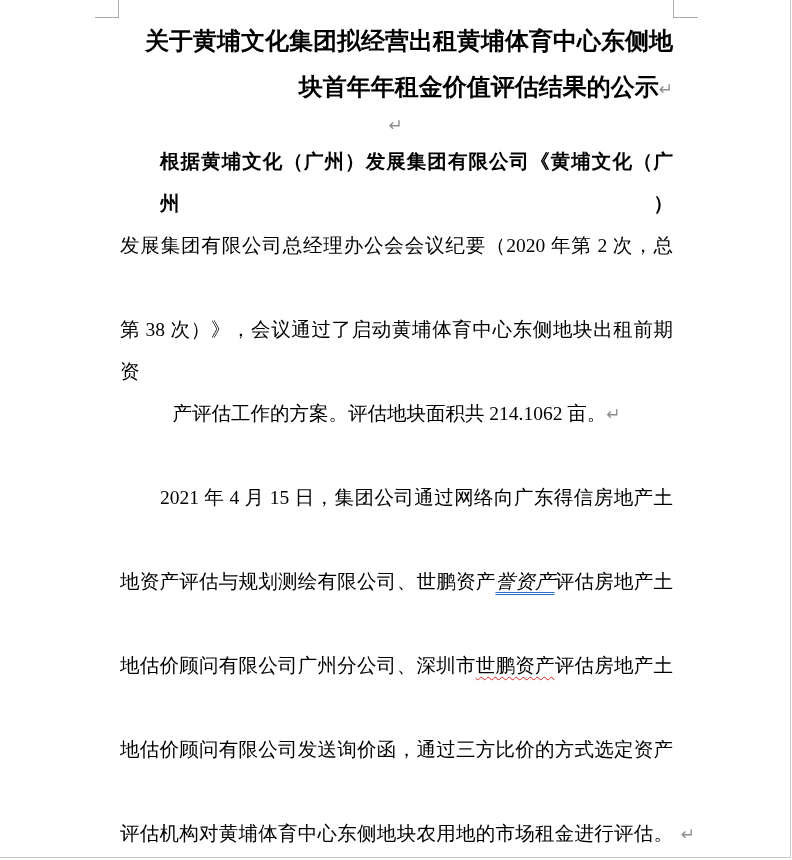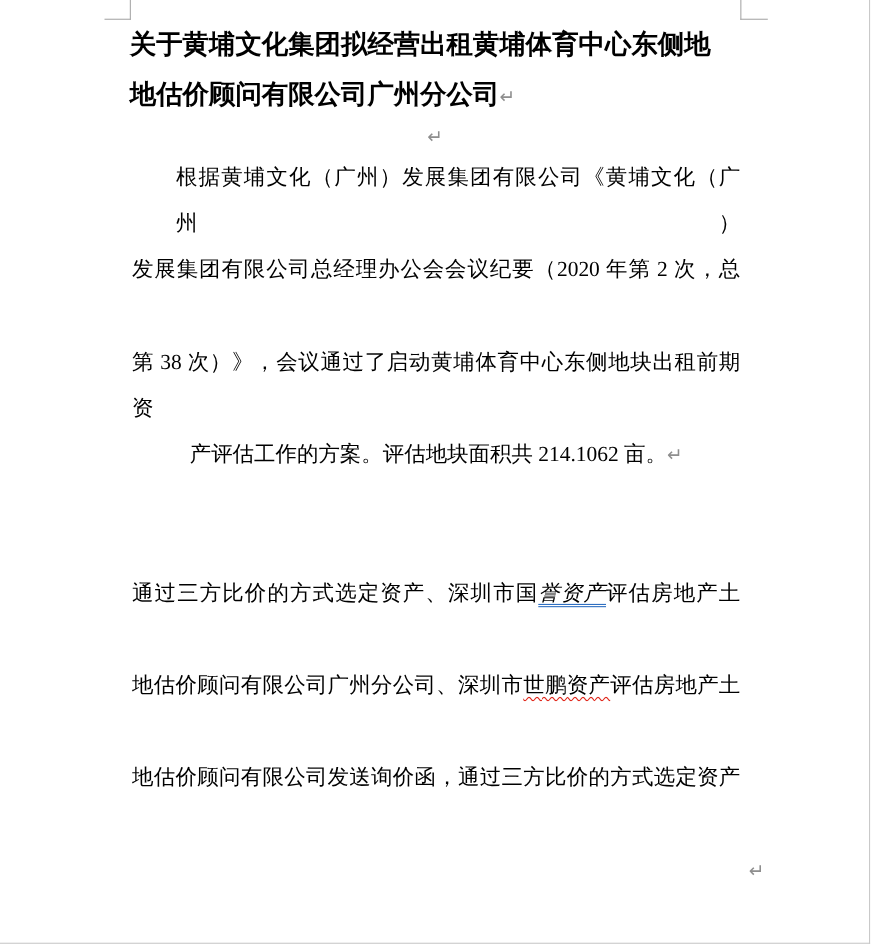--- a/index.html
+++ b/index.html
@@ -4,21 +4,21 @@
 <style>
   html,body{margin:0;padding:0;width:792px;height:860px;background:#ffffff;overflow:hidden;}
   .page{position:absolute;left:0;top:0;width:790px;height:857px;background:#ffffff;
         border-right:1px solid #c9c9c9;border-bottom:1px solid #c9c9c9;}
   .corner-mark{position:absolute;pointer-events:none;}
   .corner-mark.tl{left:95px;top:0;width:23px;height:17px;
         border-right:1px solid #a9a9a9;border-bottom:1px solid #a9a9a9;}
   .corner-mark.tr{left:673px;top:0;width:24px;height:17px;
         border-left:1px solid #a9a9a9;border-bottom:1px solid #a9a9a9;}
   .title-line{position:absolute;left:118px;width:555px;height:46px;line-height:46px;
-        text-align:left;font-family:"Liberation Serif","DejaVu Serif",serif;
+        text-align:right;font-family:"Liberation Serif","DejaVu Serif",serif;
         font-weight:bold;font-size:24px;color:#000;white-space:nowrap;}
   .empty-line{position:absolute;left:118px;top:110px;width:555px;height:31px;line-height:31px;
         text-align:center;}
   .body-line{position:absolute;left:120px;width:553px;height:42px;line-height:42px;
         font-family:"Liberation Serif","DejaVu Serif",serif;font-size:19.5px;color:#000;
         text-align:justify;text-align-last:justify;}
   .body-line.noj{text-align:center;text-align-last:auto;}
   .body-line.indent{padding-left:40px;width:513px;}
   .seg{text-decoration-skip-ink:none;}
   .seg.u-blue{text-decoration-line:underline;text-decoration-style:double;
@@ -31,26 +31,27 @@
   .rel{position:relative;}
 </style>
 </head>
 <body>
 
 <div class="page">
   <div class="corner-mark tl"></div>
   <div class="corner-mark tr"></div>
   <div id="title-container">
       <div class="title-line" style="top: 18px;"><span>关于黄埔文化集团拟经营出租黄埔体育中心东侧地</span></div>
-      <div class="title-line" style="top: 64px;"><span>地估价顾问有限公司广州分公司</span><span class="pmark">↵</span></div>
+      <div class="title-line" style="top: 64px;"><span>块首年年租金价值评估结果的公示</span><span class="pmark">↵</span></div>
     </div>
   <div class="empty-line" id="empty-line"><span class="pmark">↵</span></div>
   <div id="body-container">
-      <div class="body-line rel indent" style="top: 141px;"><span class="seg">根据黄埔文化（广州）发展集团有限公司《黄埔文化（广州）</span></div>
+      <div class="body-line rel indent" style="top: 141px; font-weight: bold;"><span class="seg">根据黄埔文化（广州）发展集团有限公司《黄埔文化（广州）</span></div>
       <div class="body-line rel" style="top: 183px;"><span class="seg">发展集团有限公司总经理办公会会议纪要（2020 年第 2 次，总</span></div>
       <div class="body-line rel" style="top: 225px; font-family: Liberation Serif, serif;"><span class="seg">第 38 次）》，会议通过了启动黄埔体育中心东侧地块出租前期资</span></div>
       <div class="body-line rel noj" style="top: 267px;"><span class="seg">产评估工作的方案。评估地块面积共 214.1062 亩。</span><span class="pmark">↵</span></div>
-      <div class="body-line rel" style="top: 351px;"><span class="seg">通过三方比价的方式选定资产、深圳市国</span><span class="seg u-blue" style="text-decoration-color: rgb(47, 111, 193);">誉资产</span><span class="seg">评估房地产土</span></div>
+      <div class="body-line rel indent" style="top: 309px;"><span class="seg">2021 年 4 月 15 日，集团公司通过网络向广东得信房地产土</span></div>
+      <div class="body-line rel" style="top: 351px;"><span class="seg">地资产评估与规划测绘有限公司、世鹏资产</span><span class="seg u-blue" style="text-decoration-color: rgb(47, 111, 193);">誉资产</span><span class="seg">评估房地产土</span></div>
       <div class="body-line rel" style="top: 393px;"><span class="seg">地估价顾问有限公司广州分公司、深圳市</span><span class="seg u-red" style="text-decoration-color: rgb(224, 39, 27);">世鹏资产</span><span class="seg">评估房地产土</span></div>
       <div class="body-line rel" style="top: 435px;"><span class="seg">地估价顾问有限公司发送询价函，通过三方比价的方式选定资产</span></div>
-      <div class="body-line rel" style="top: 477px;"><span class="pmark outside">↵</span></div>
+      <div class="body-line rel" style="top: 477px;"><span class="seg">评估机构对黄埔体育中心东侧地块农用地的市场租金进行评估。</span><span class="pmark outside">↵</span></div>
     </div>
 </div>
 
 </body></html>

